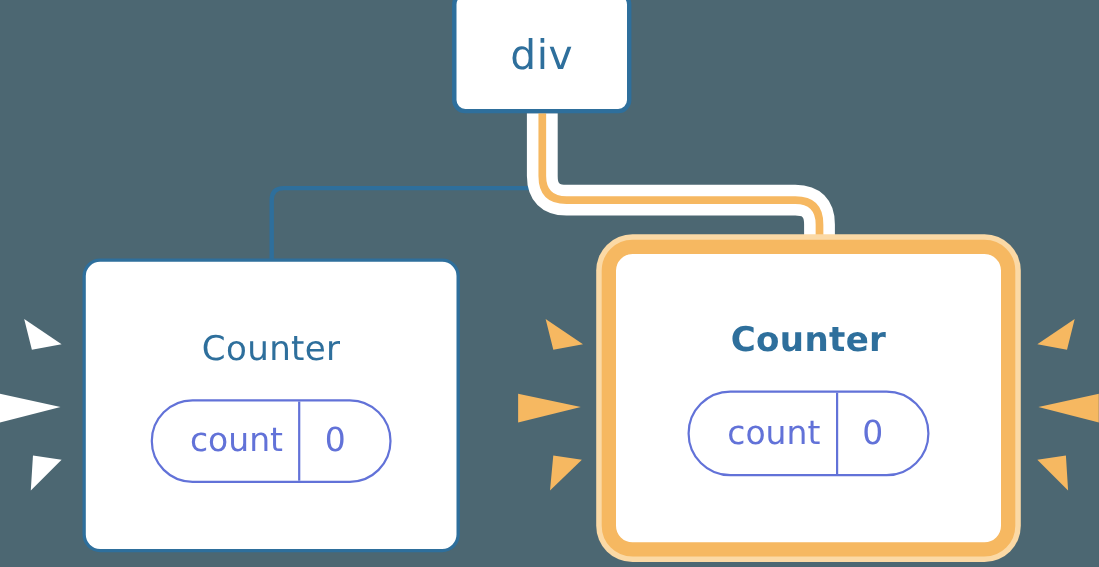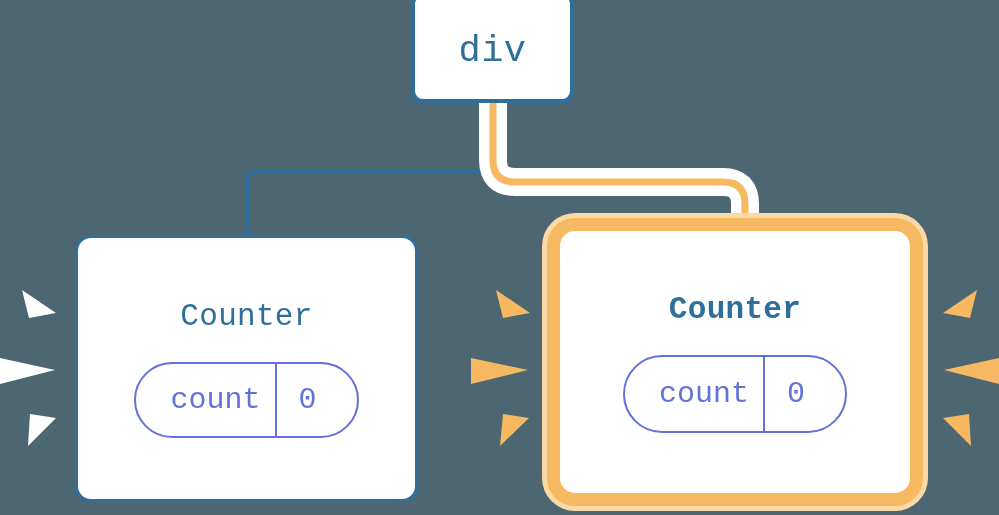--- a/index.html
+++ b/index.html
@@ -10,21 +10,20 @@
     width: 999px;
     height: 515px;
     background: #4c6772;
     font-family: "DejaVu Sans", sans-serif;
     overflow: hidden;
   }
   #stage {
     position: relative;
     width: 999px;
     height: 515px;
-    font-family: Liberation Mono, monospace;
   }
   #wires {
     position: absolute;
     left: 0;
     top: 0;
     width: 999px;
     height: 515px;
   }
   .node {
     position: absolute;

